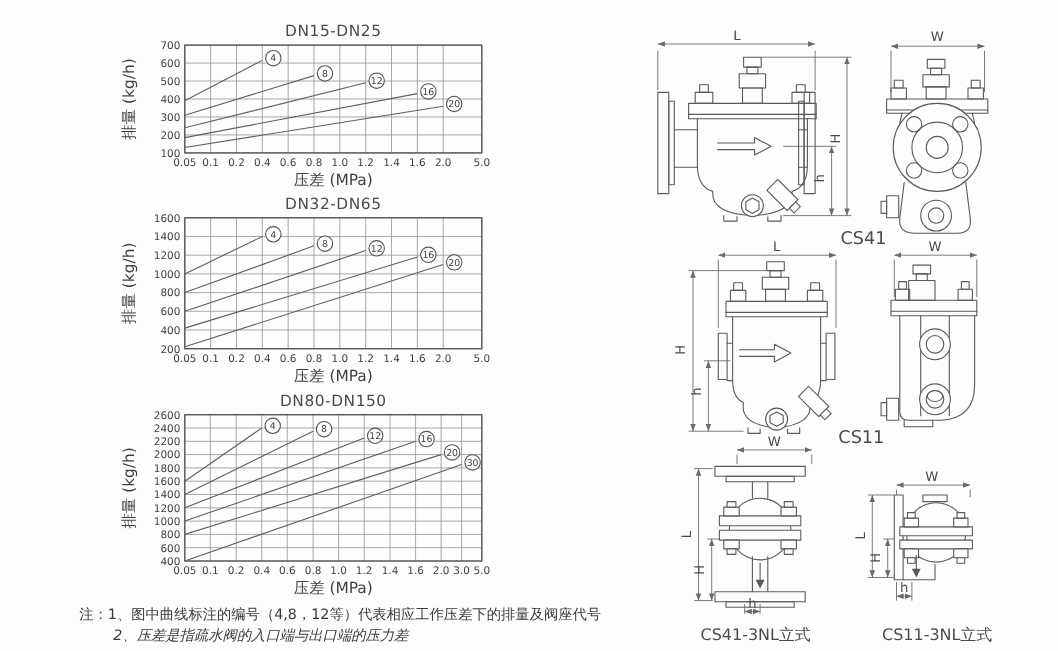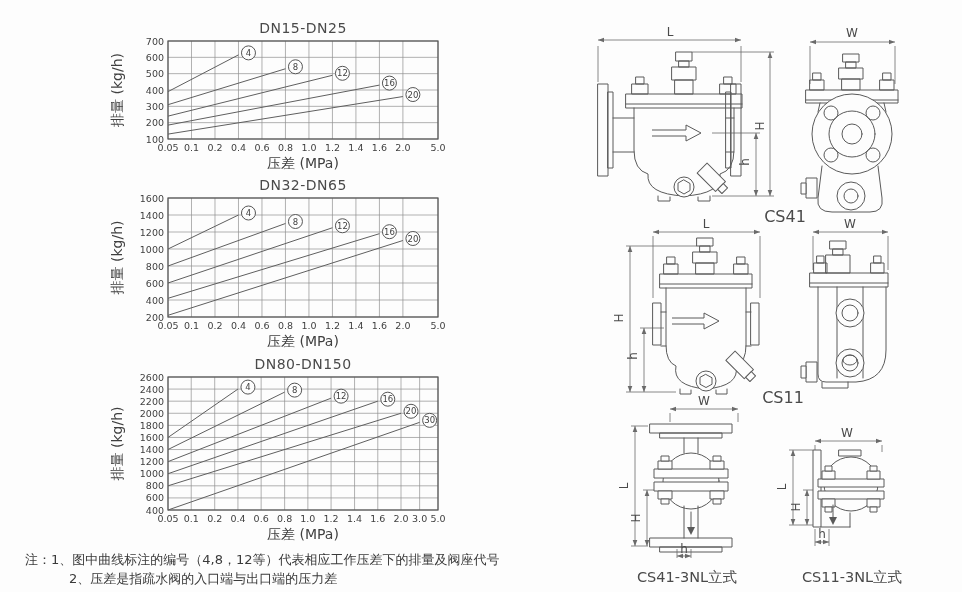--- a/index.html
+++ b/index.html
@@ -20,23 +20,23 @@
   .cnum{font-size:8.5px;fill:#3f3f3f;text-anchor:middle;}
   
   .s{fill:none;stroke:#5a5a5a;stroke-width:1;stroke-linejoin:round;stroke-linecap:round;}
   .sw{fill:#fdfdfd;stroke:#5a5a5a;stroke-width:1;stroke-linejoin:round;}
   .dim{stroke:#6a6a6a;stroke-width:0.8;fill:none;}
   .dimtext{font-size:12px;fill:#4a4a4a;text-anchor:middle;}
   .cap{font-size:16px;fill:#4a4a4a;text-anchor:middle;}
   .capv{font-size:14.5px;fill:#4a4a4a;text-anchor:middle;}
   .ah{fill:#5a5a5a;}
   
-  .note{position:absolute;color:#3a3a3a;font-size:13px;line-height:18px;white-space:nowrap;}
+  .note{position:absolute;color:#3a3a3a;font-size:13px;line-height:18px;white-space:nowrap;margin-left:47px;}
   #note1{left:25px;top:551px;}
-  #note2{left:69px;top:570px;}
+  #note2{left:56px;top:570px;font-style:italic;}
 </style>
 </head>
 <body>
 
 <div class="page">
 
   <svg id="charts-svg" width="560" height="545">
       <g>
         <line x1="168" y1="41" x2="168" y2="139" class="grid"></line>
         <text x="168" y="151" class="tick">0.05</text>

